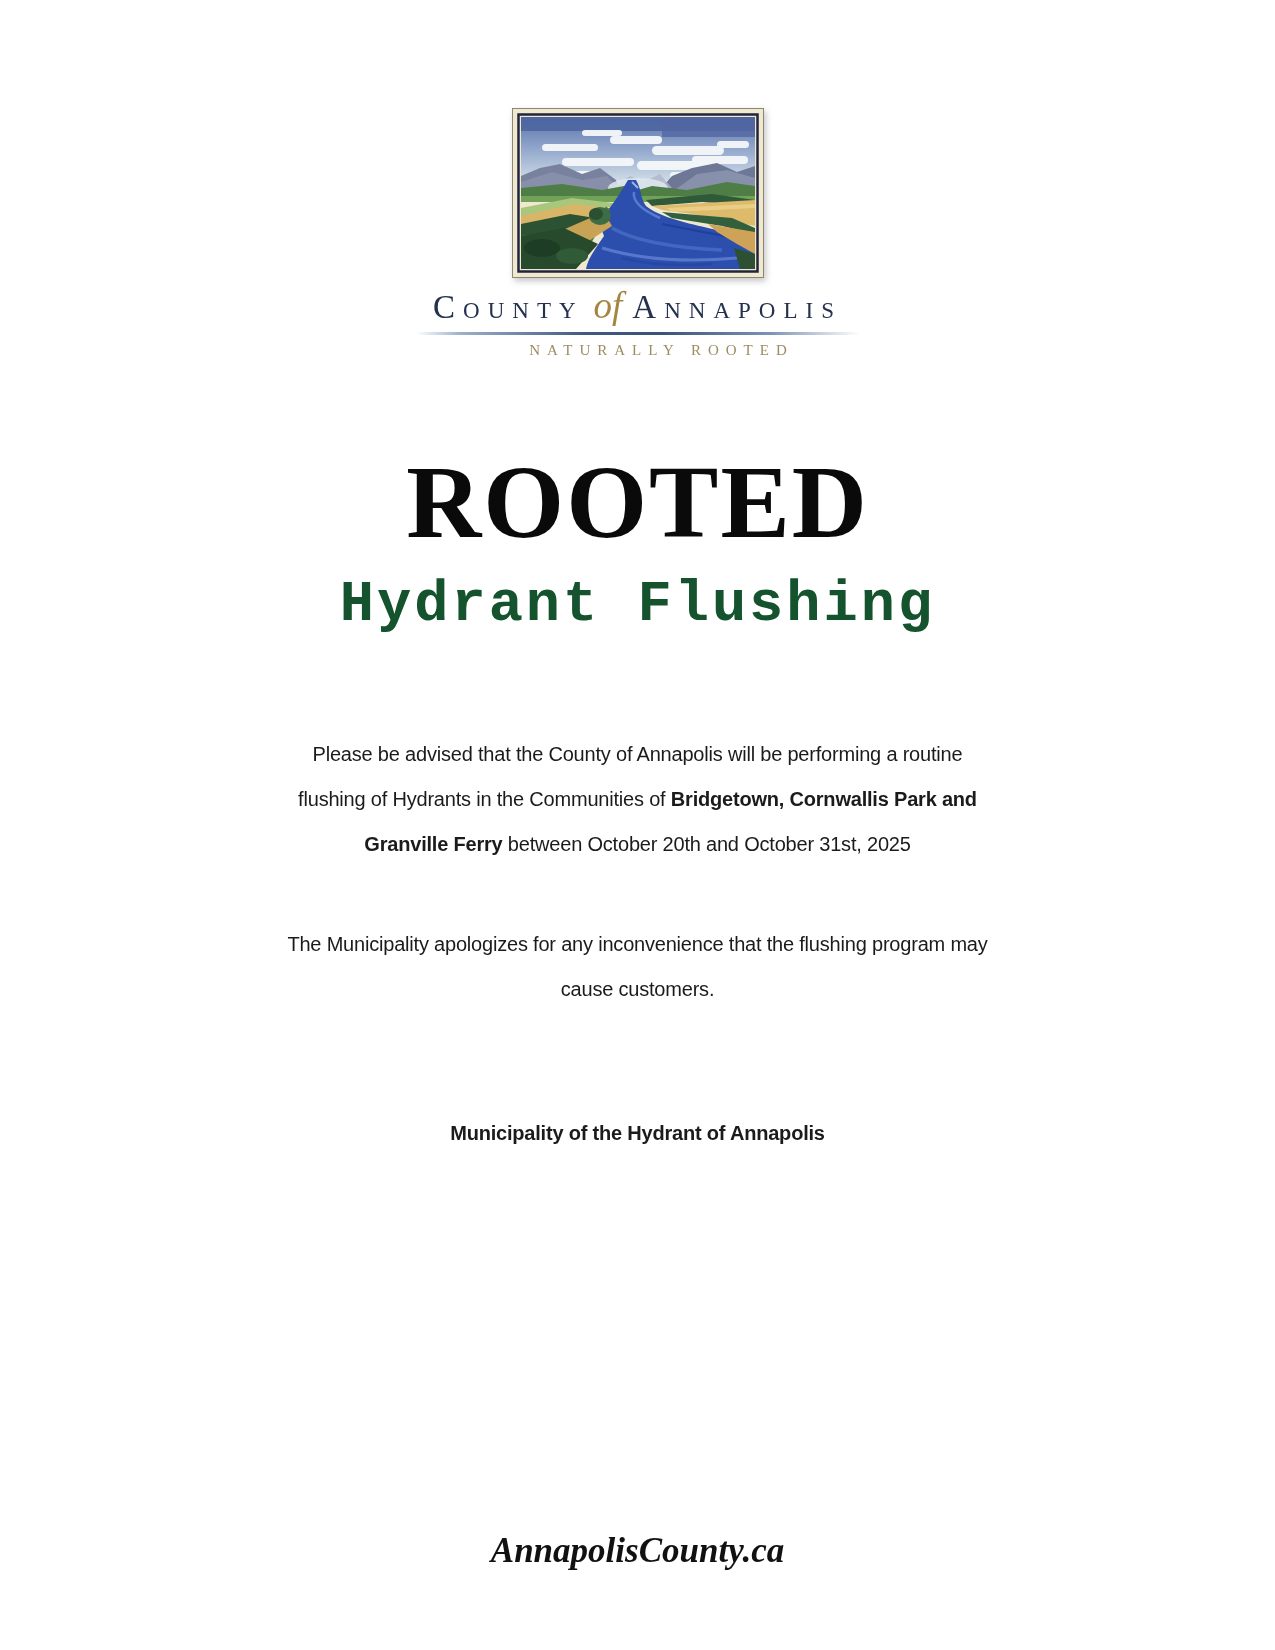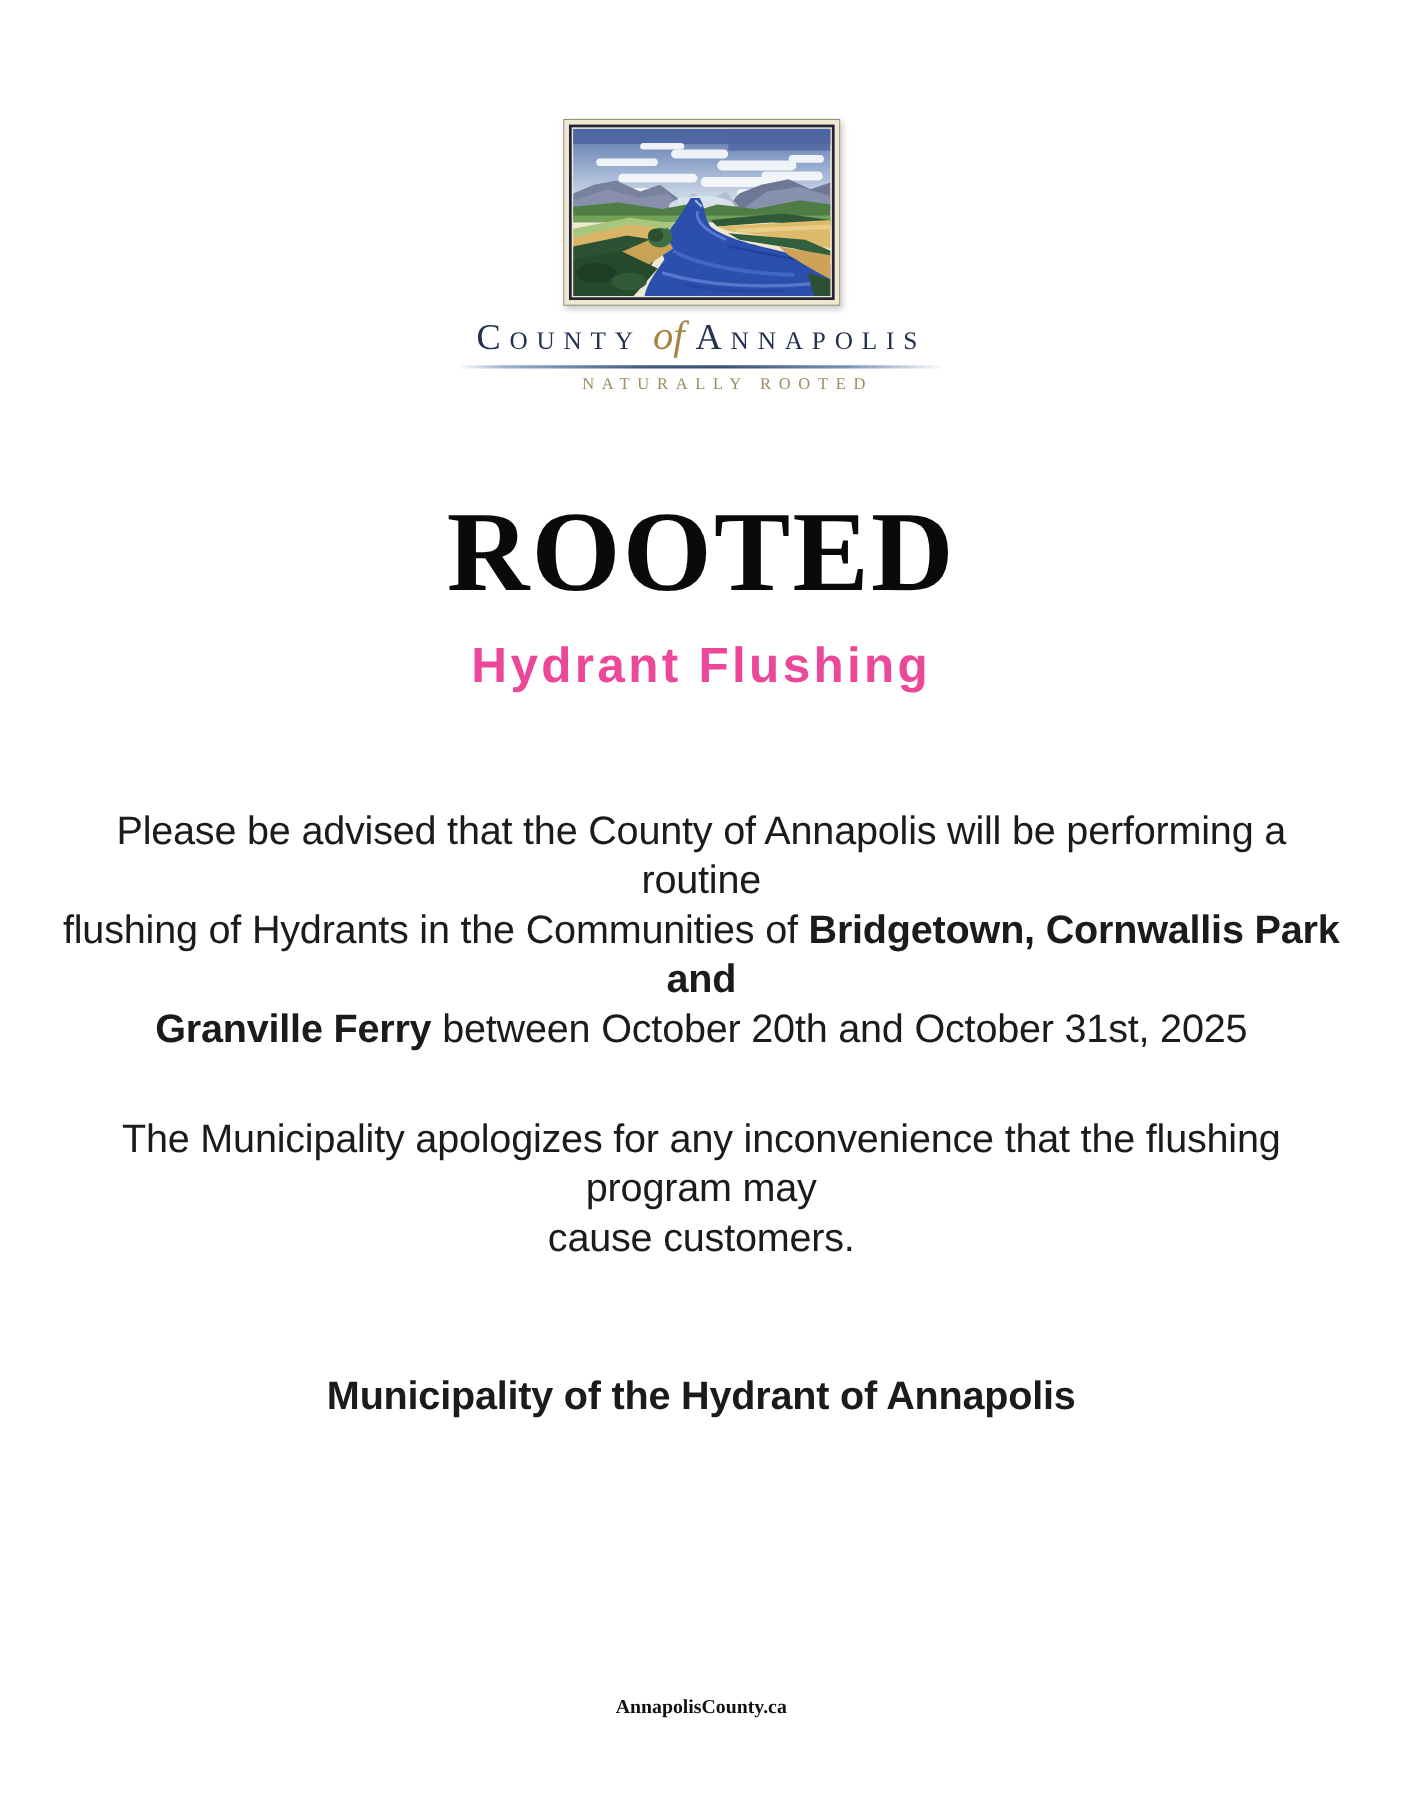--- a/index.html
+++ b/index.html
@@ -32,40 +32,40 @@
     top:340px;font-family:"Liberation Serif",serif;font-size:15px;
     letter-spacing:7px;color:#9c8c60;line-height:20px;padding-left:48px;
   }
 
   
   .title{
     top:448px;font-family:"Liberation Serif",serif;font-weight:bold;
     font-size:104px;line-height:108px;letter-spacing:2px;color:#0a0a0a;
   }
   .subtitle{
-    top:574px;font-family:Liberation Sans, sans-serif;font-weight:bold;
-    font-size:45px;line-height:62px;letter-spacing:3px;color:#ec4899;
+    top:574px;font-family:Liberation Mono, monospace;font-weight:bold;
+    font-size:57px;line-height:62px;letter-spacing:3px;color:#14532d;
   }
 
   
   .body-block{position:absolute;top:732px;left:57px;width:1161px;text-align:center;}
   .body-block p{
-    margin:0 0 55px 0;font-size:36px;line-height:45px;letter-spacing:-0.2px;
+    margin:0 0 55px 0;font-size:20px;line-height:45px;letter-spacing:-0.2px;
     white-space:pre-line;color:#1b1b1b;
   }
   .body-block p b{font-weight:bold;}
   .signoff{
     margin:99px 0 0 0 !important;font-weight:bold;font-size:27px;
     letter-spacing:-0.2px;white-space:normal !important;
   }
 
   
   .footer{
     top:1536px;font-family:"Liberation Serif",serif;font-weight:bold;
-    font-size:18px;line-height:30px;color:#111;
+    font-size:35px;line-height:30px;color:#111;font-style:italic;
   }
 </style>
 </head>
 <body>
 
 <div>
 
   <header>
     <div class="painting-wrap">
       <svg width="252" height="170" viewBox="0 0 252 170" aria-hidden="true">

